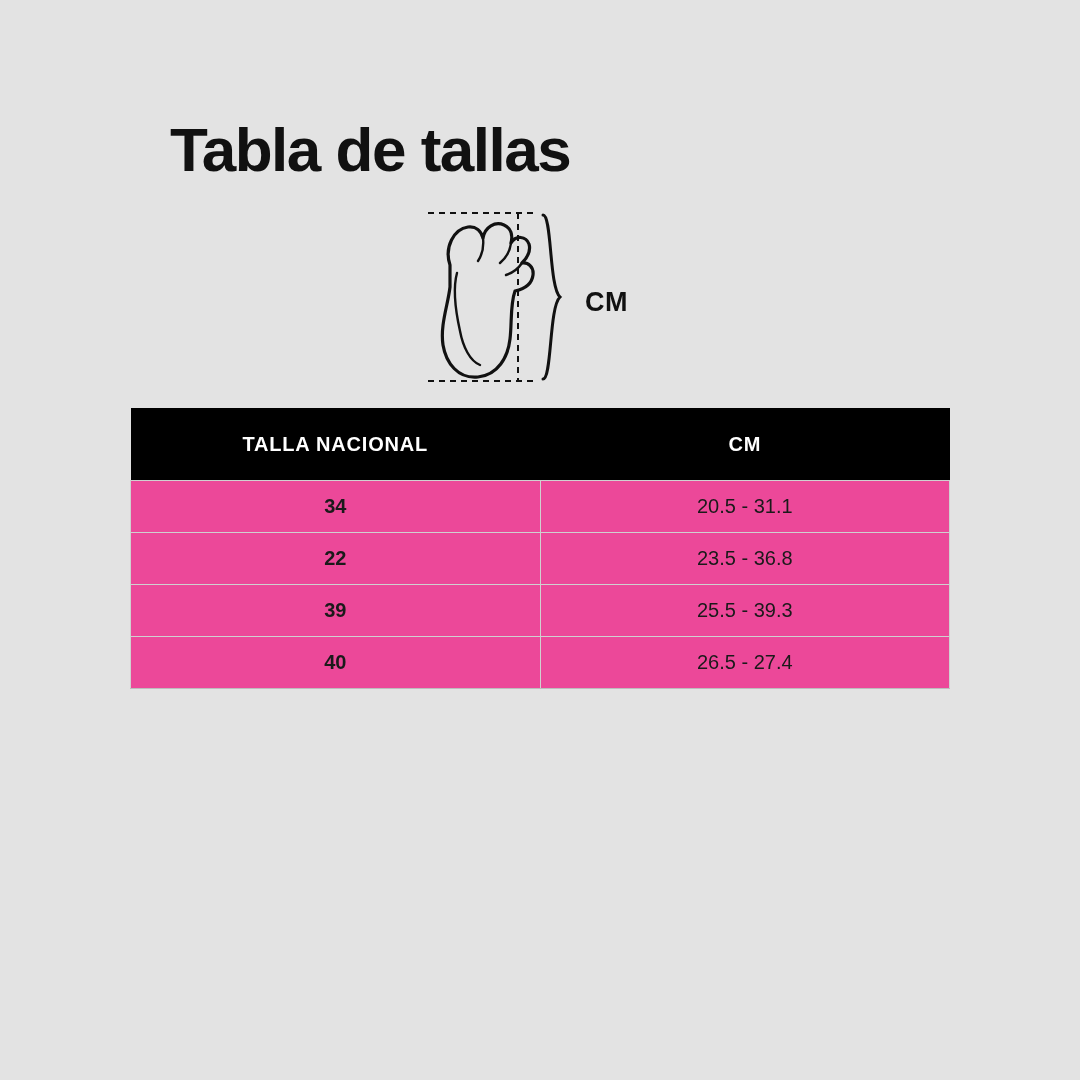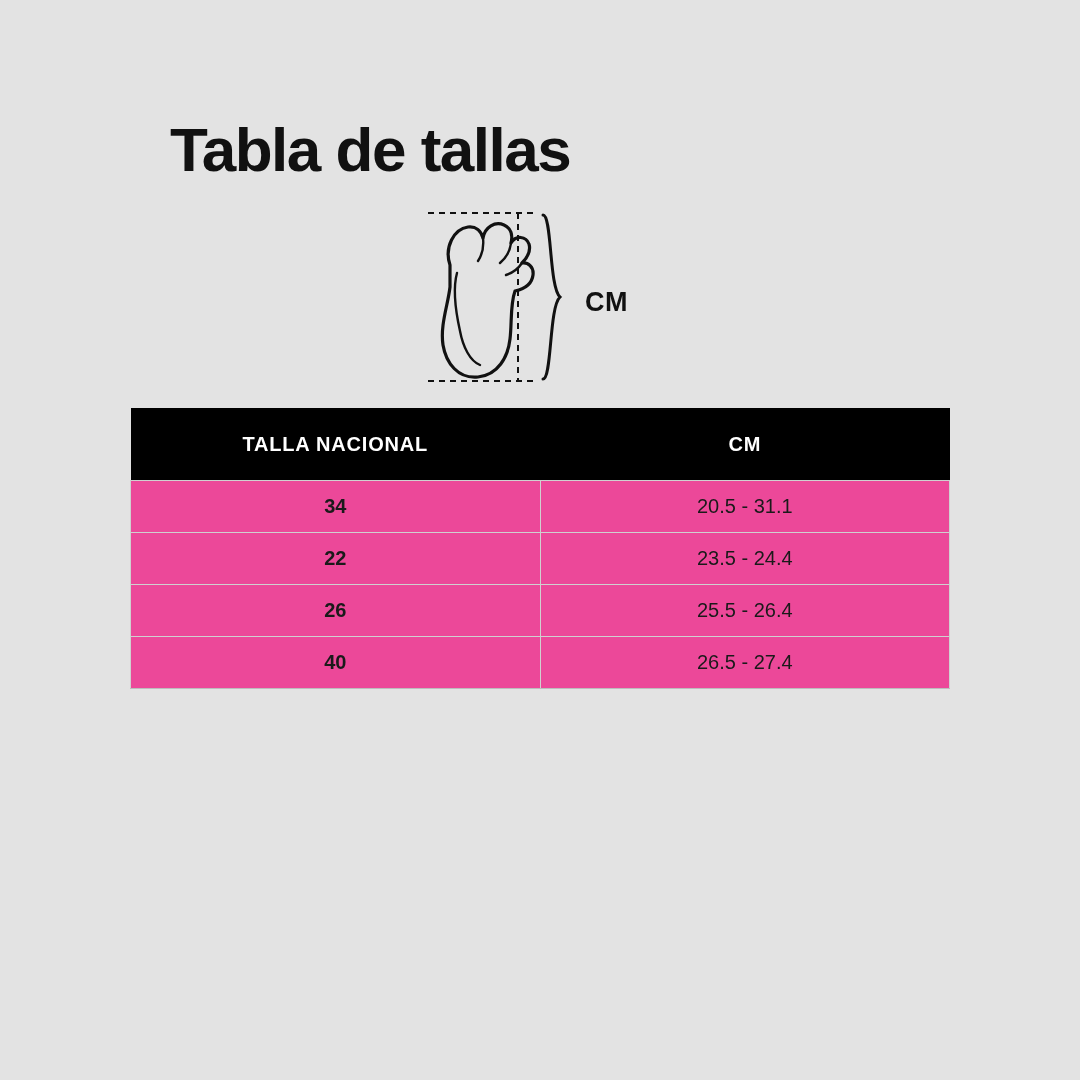--- a/index.html
+++ b/index.html
@@ -131,25 +131,25 @@
           <th>CM</th>
         </tr>
       </thead>
       <tbody>
         <tr>
           <td class="col-size">34</td>
           <td class="col-cm">20.5 - 31.1</td>
         </tr>
         <tr>
           <td class="col-size">22</td>
-          <td class="col-cm">23.5 - 24.4</td>
+          <td class="col-cm">23.5 - 36.8</td>
         </tr>
         <tr>
-          <td class="col-size">26</td>
-          <td class="col-cm">25.5 - 26.4</td>
+          <td class="col-size">39</td>
+          <td class="col-cm">25.5 - 39.3</td>
         </tr>
         <tr>
           <td class="col-size">40</td>
           <td class="col-cm">26.5 - 27.4</td>
         </tr>
       </tbody>
     </table>
   </div>
 
 </div>

